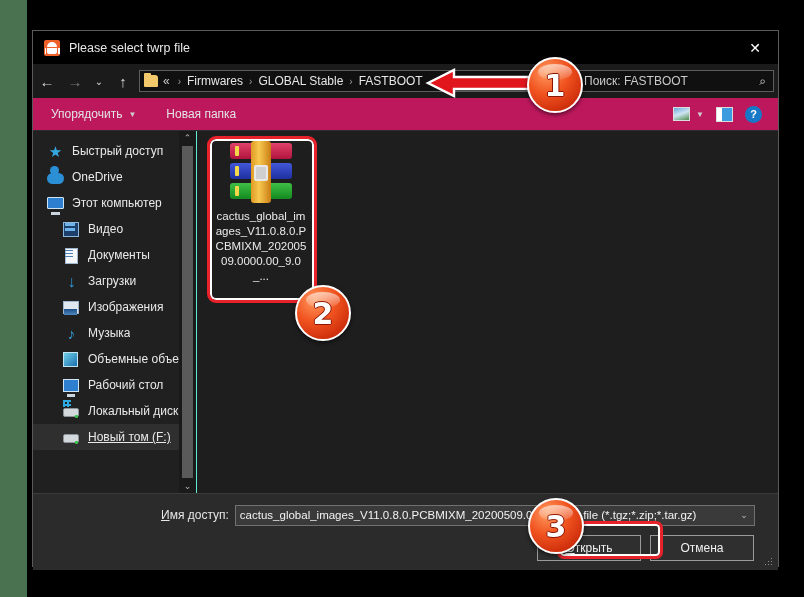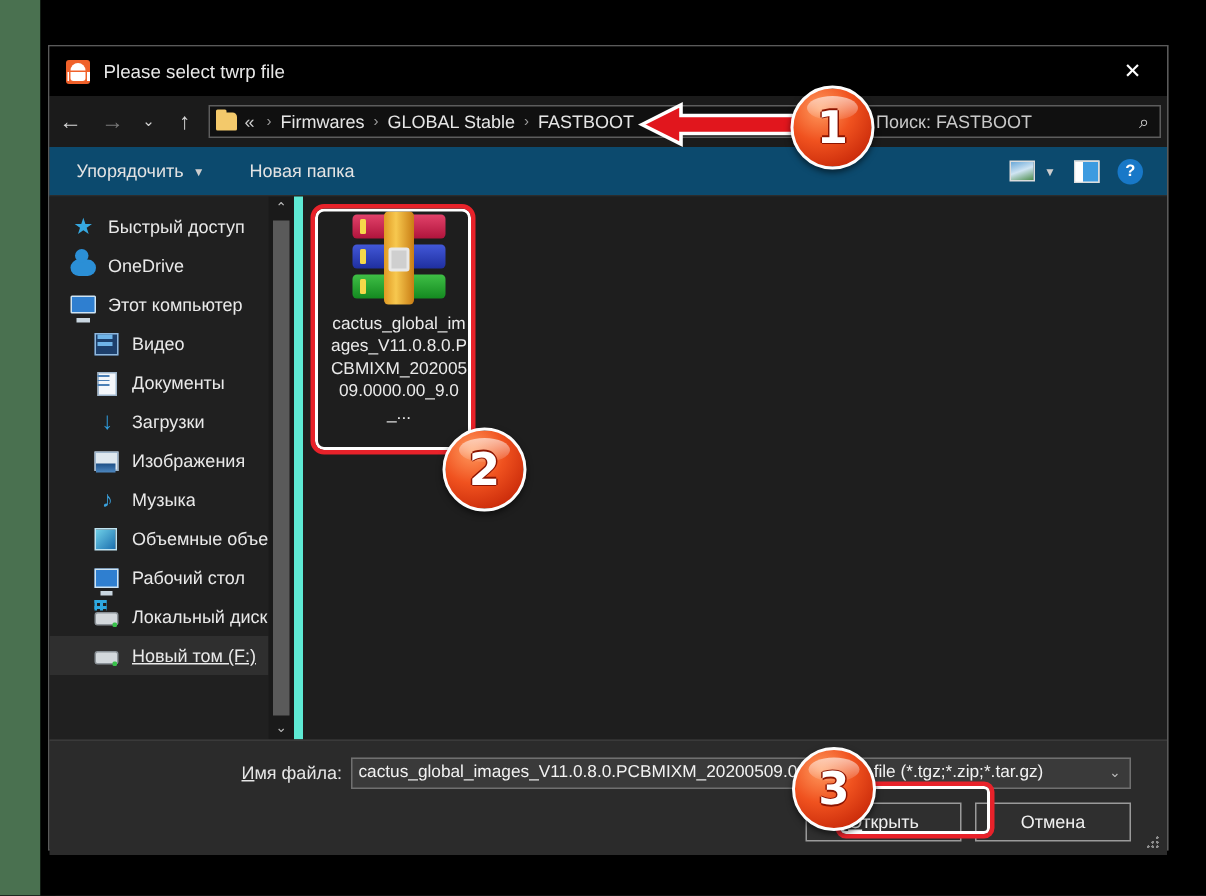--- a/index.html
+++ b/index.html
@@ -56,21 +56,21 @@
   .crumbs .sep{color:#9a9a9a;margin:0 6px;font-size:10px;}
   .crumbs .dbl{color:#cfcfcf;margin-right:2px;}
   .searchbox{
     width:197px;height:22px;background:#101010;border:1px solid #5d5d5d;margin-right:4px;
     display:flex;align-items:center;justify-content:space-between;box-sizing:border-box;flex:none;
   }
   .searchbox .ph{color:#c9c9c9;font-size:12px;margin-left:6px;white-space:nowrap;}
   .searchbox .mag{color:#cfcfcf;font-size:12px;margin-right:7px;}
 
   
-  .cmdbar{height:32px;background:#0c4a6e;display:flex;align-items:center;
+  .cmdbar{height:32px;background:#be185d;display:flex;align-items:center;
     border-bottom:1px solid #2c2c2c;}
   .cmd{color:#e3e3e3;font-size:12px;margin-left:18px;display:flex;align-items:center;gap:6px;}
   .cmd .caret{font-size:8px;color:#cdcdcd;}
   .cmd-right{margin-left:auto;display:flex;align-items:center;gap:12px;margin-right:16px;}
   .view-ico{width:17px;height:14px;border:1px solid #dcdcdc;box-sizing:border-box;
     background:linear-gradient(160deg,#6aa8d8 0%,#cfe4f3 48%,#4f8f4f 100%);}
   .pane-ico{width:17px;height:15px;display:flex;border:1px solid #dcdcdc;box-sizing:border-box;background:#fff;}
   .pane-ico i{display:block;height:100%;}
   .pane-ico i:nth-child(1){width:5px;background:#fff;}
   .pane-ico i:nth-child(2){width:4px;background:#3d9be0;}
@@ -121,21 +121,21 @@
     background:#38c24a;border-radius:1px;}
   .ic-hdd.win::before{content:"";position:absolute;left:0px;top:-3px;width:8px;height:7px;
     background:repeating-linear-gradient(90deg,#2ea8e0 0 2px,transparent 2px 4px),
                repeating-linear-gradient(#2ea8e0 0 2px,transparent 2px 4px);}
 
   .sb-scroll{width:17px;background:#1a1a1a;display:flex;flex-direction:column;
     align-items:center;justify-content:space-between;padding:2px 0;box-sizing:border-box;}
   .sb-scroll .chev{color:#b9b9b9;font-size:9px;}
   .sb-scroll .thumb{width:11px;flex:1;background:#5a5a5a;margin:3px 0;}
 
-  .filepanel{flex:1;background:#1e1e1e;border-left:6px solid #5eead4;position:relative;padding-left:34px;}
+  .filepanel{flex:1;background:#1e1e1e;border-left:1px solid #5eead4;position:relative;padding-left:34px;}
   .file-item{position:absolute;left:18px;top:12px;width:92px;text-align:center;}
   .rar-ico{width:62px;height:58px;margin:0 auto 8px;position:relative;}
   .rar-ico .bk{position:absolute;left:0;width:62px;height:16px;border-radius:3px;}
   .rar-ico .bk1{top:0;background:linear-gradient(#e2426a,#b0143c);}
   .rar-ico .bk2{top:20px;background:linear-gradient(#4258d8,#1f2fa0);}
   .rar-ico .bk3{top:40px;background:linear-gradient(#3fbf46,#148a20);}
   .rar-ico .bk .tick{position:absolute;left:5px;top:3px;width:4px;height:10px;
     background:#f5d84a;border-radius:1px;}
   .rar-ico .belt{position:absolute;left:21px;top:-2px;width:20px;height:62px;
     background:linear-gradient(90deg,#e09a24,#f7c84f 40%,#c97d14);border-radius:3px;}
@@ -347,21 +347,21 @@
           <div>ages_V11.0.8.0.P</div>
           <div>CBMIXM_202005</div>
           <div>09.0000.00_9.0_...</div>
         </div>
       </div>
     </div>
   </div>
 
   <div class="footer">
     <div class="fn-row">
-      <div class="fn-label"><u>И</u><span>мя файла:</span></div>
+      <div class="fn-label"><u>И</u><span>мя доступ:</span></div>
       <div class="fn-input">cactus_global_images_V11.0.8.0.PCBMIXM_20200509.00</div>
       <div class="fn-filter">
         <span>MIUI file (*.tgz;*.zip;*.tar.gz)</span>
         <span class="cv">⌄</span>
       </div>
     </div>
     <div class="btn-row">
       <div class="btn">
           <u>О</u>
           <span>ткрыть</span>

